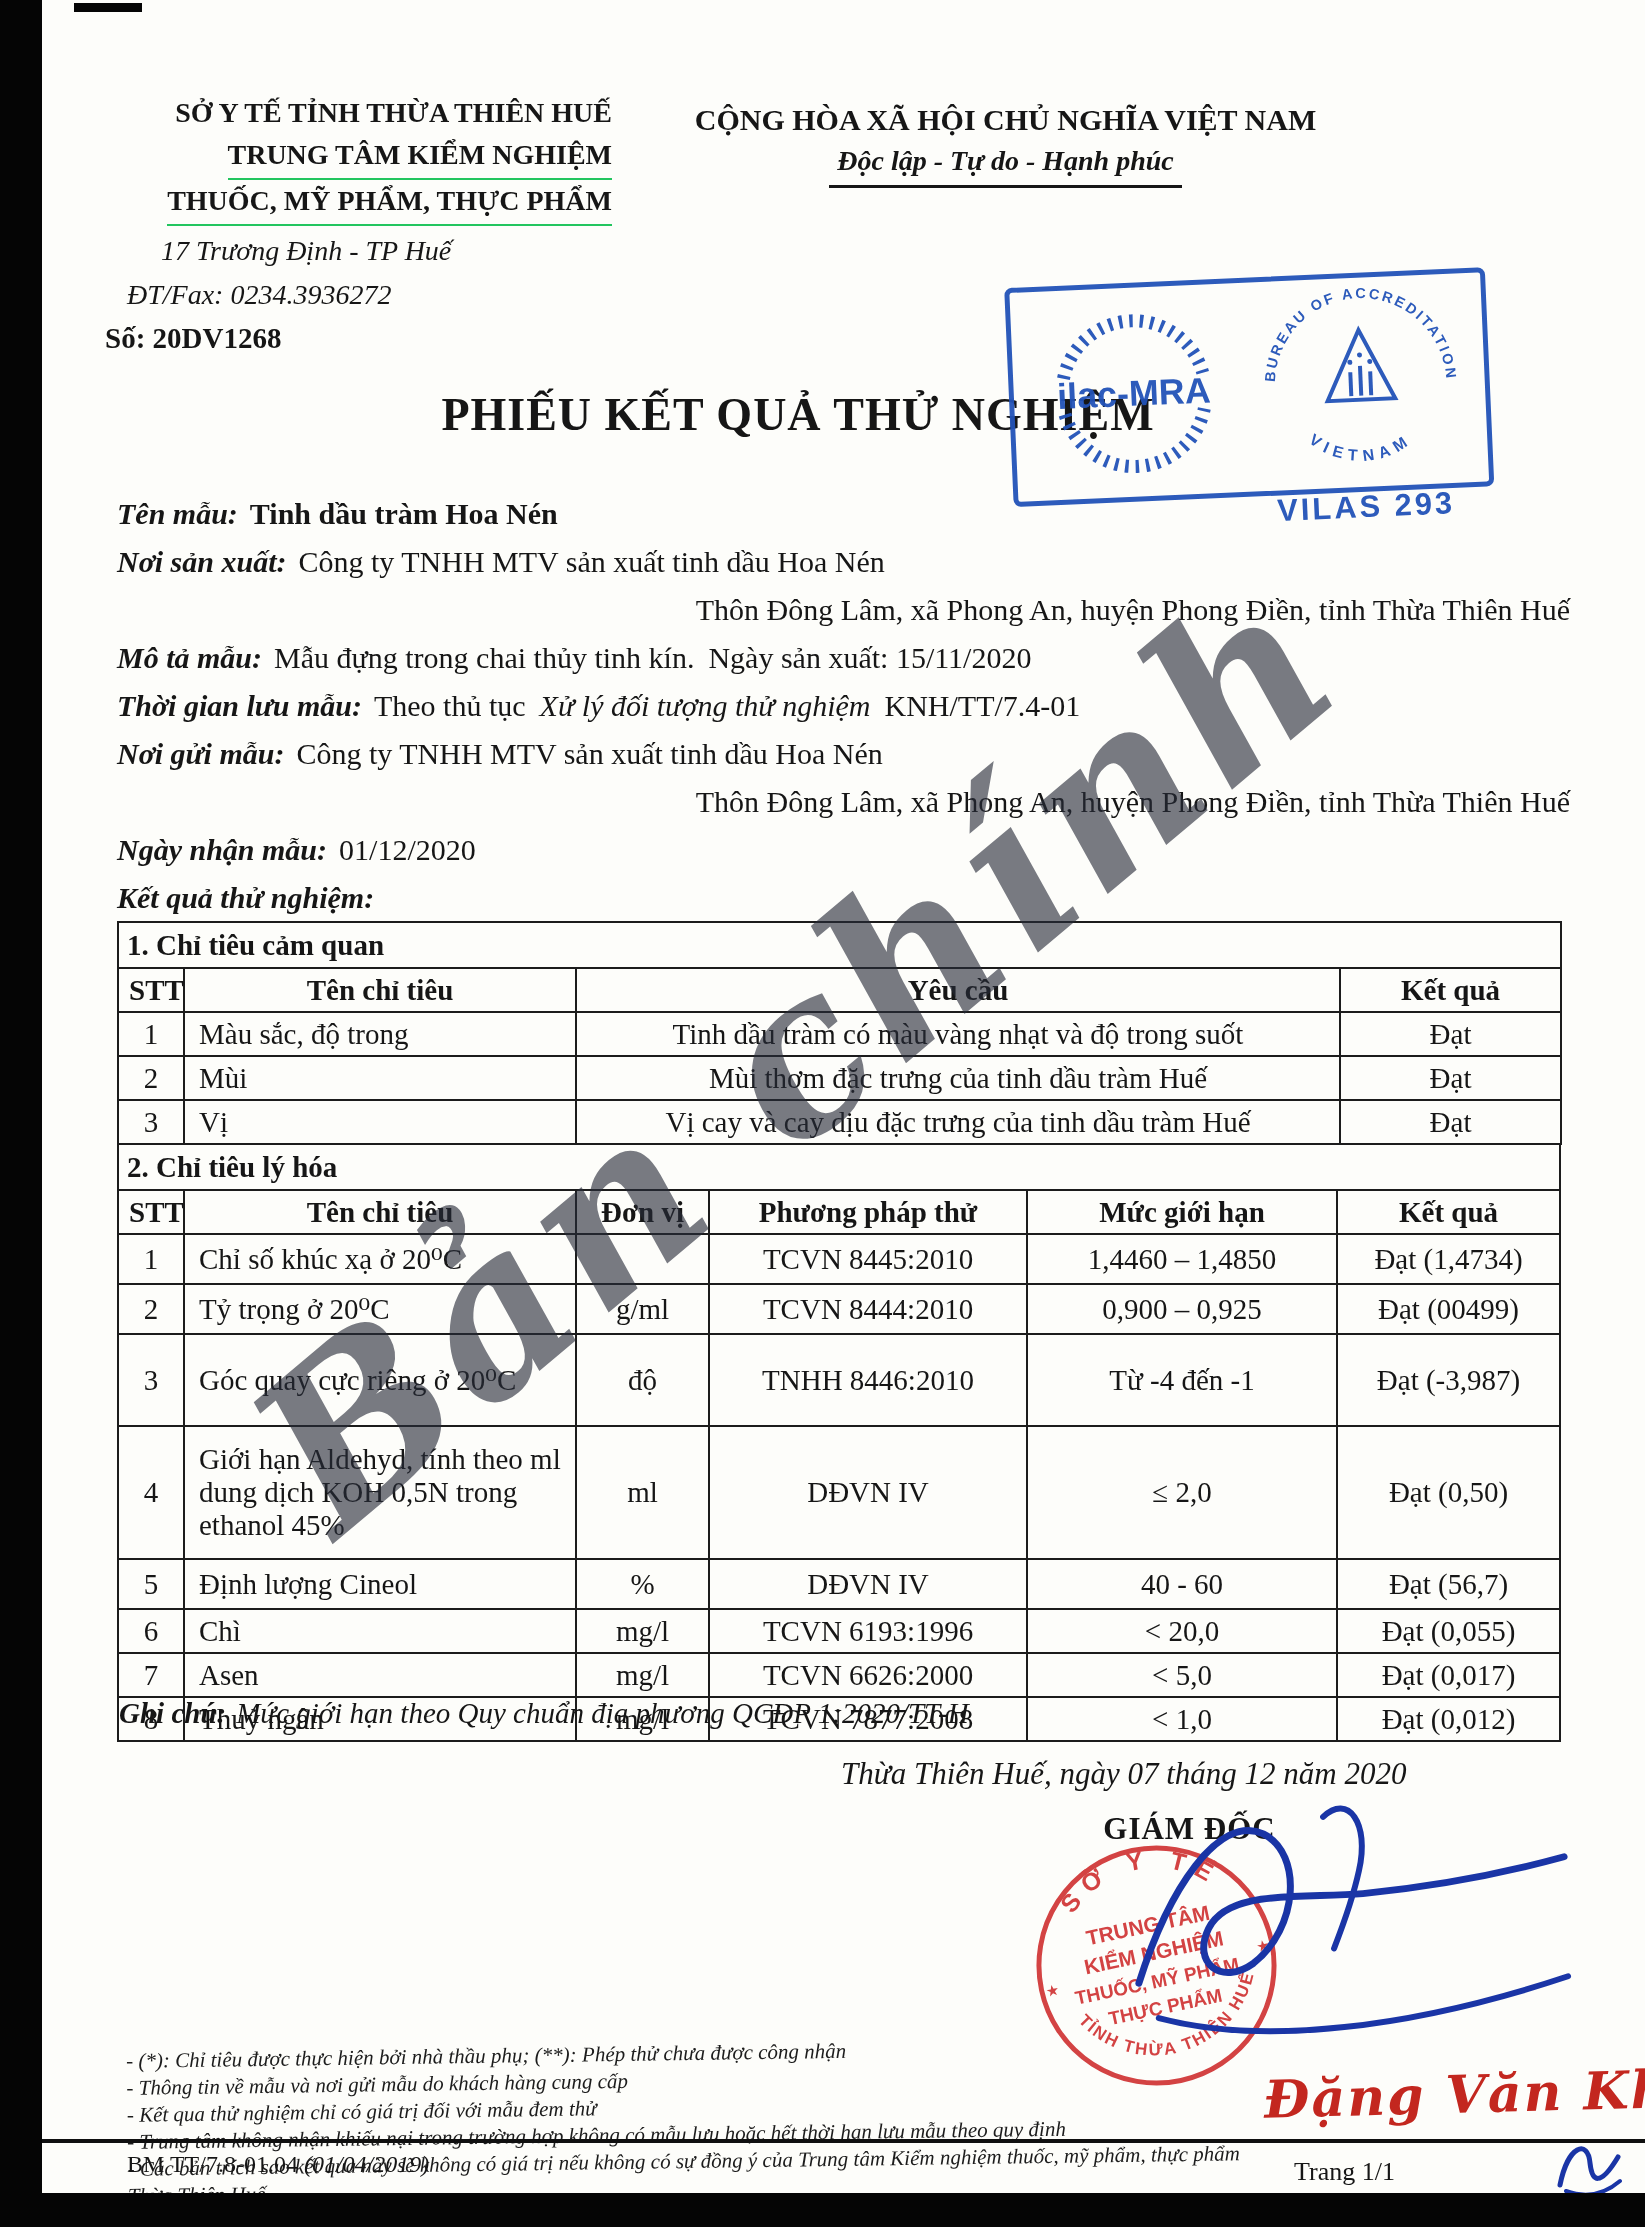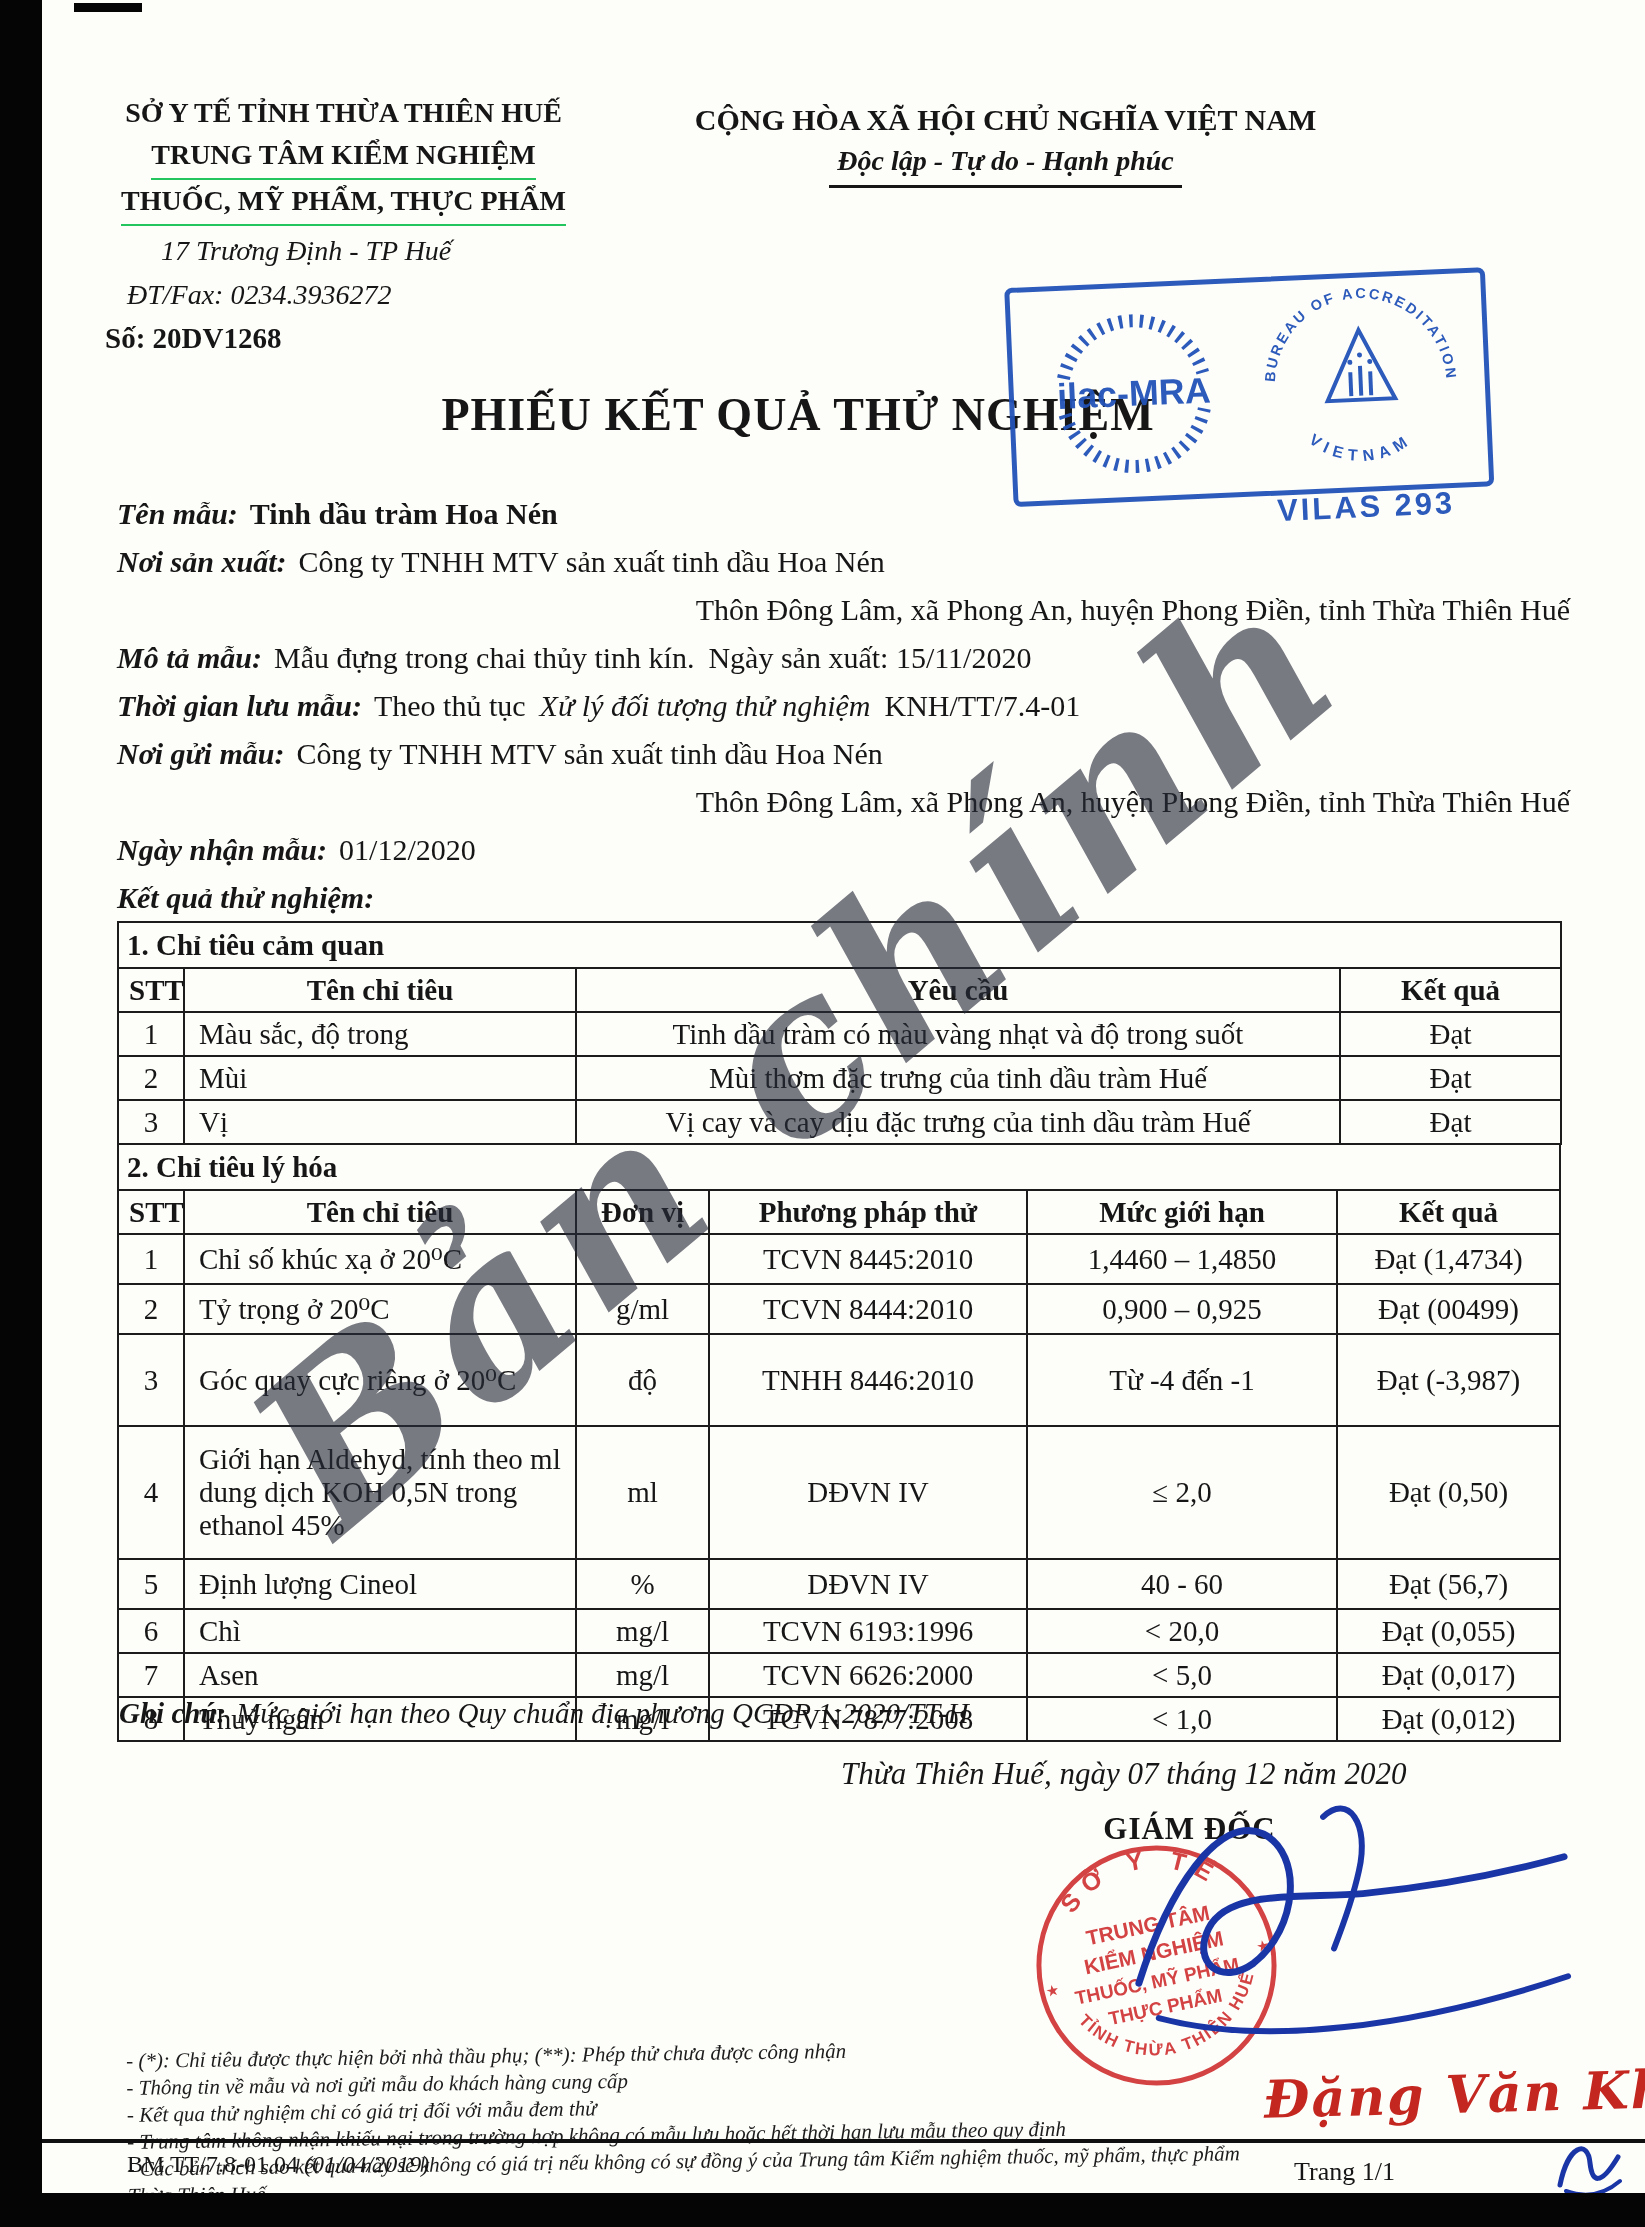--- a/index.html
+++ b/index.html
@@ -9,21 +9,21 @@
     background:#f7f6f2;color:#161616;
     font-family:"Liberation Serif","DejaVu Serif",serif;
   }
   .page{position:absolute;left:0;top:0;width:1646px;height:2228px;background:#fdfdfa;}
   
   .scan-left{position:absolute;left:0;top:0;width:42px;height:2228px;background:#050505;z-index:100;}
   .scan-bottom{position:absolute;left:0;top:2193px;width:1646px;height:35px;background:#050505;z-index:100;}
   .scan-dash{position:absolute;left:74px;top:3px;width:68px;height:9px;background:#050505;z-index:100;}
 
   
-  .org{position:absolute;left:75px;top:92px;width:537px;text-align:center;font-weight:bold;font-size:28px;line-height:42px;z-index:10;}
+  .org{position:absolute;left:75px;top:92px;width:537px;text-align:right;font-weight:bold;font-size:28px;line-height:42px;z-index:10;}
   .org .u{display:inline-block;border-bottom:2px solid #22c55e;padding-bottom:2px;}
   .addr{position:absolute;left:161px;top:235px;font-style:italic;font-size:28px;z-index:10;}
   .phone{position:absolute;left:127px;top:279px;font-style:italic;font-size:28px;z-index:10;}
   .docno{position:absolute;left:105px;top:322px;font-weight:bold;font-size:29px;z-index:10;}
   .national{position:absolute;left:687px;top:103px;width:637px;text-align:center;z-index:10;}
   .national .l1{font-weight:bold;font-size:30px;}
   .national .l2{display:inline-block;font-weight:bold;font-size:28px;margin-top:8px;border-bottom:3px solid #161616;padding:0 8px 8px 8px;font-style:italic;}
 
   .title{position:absolute;left:370px;top:388px;width:856px;text-align:center;
     font-weight:bold;font-size:46px;letter-spacing:1px;z-index:12;}

